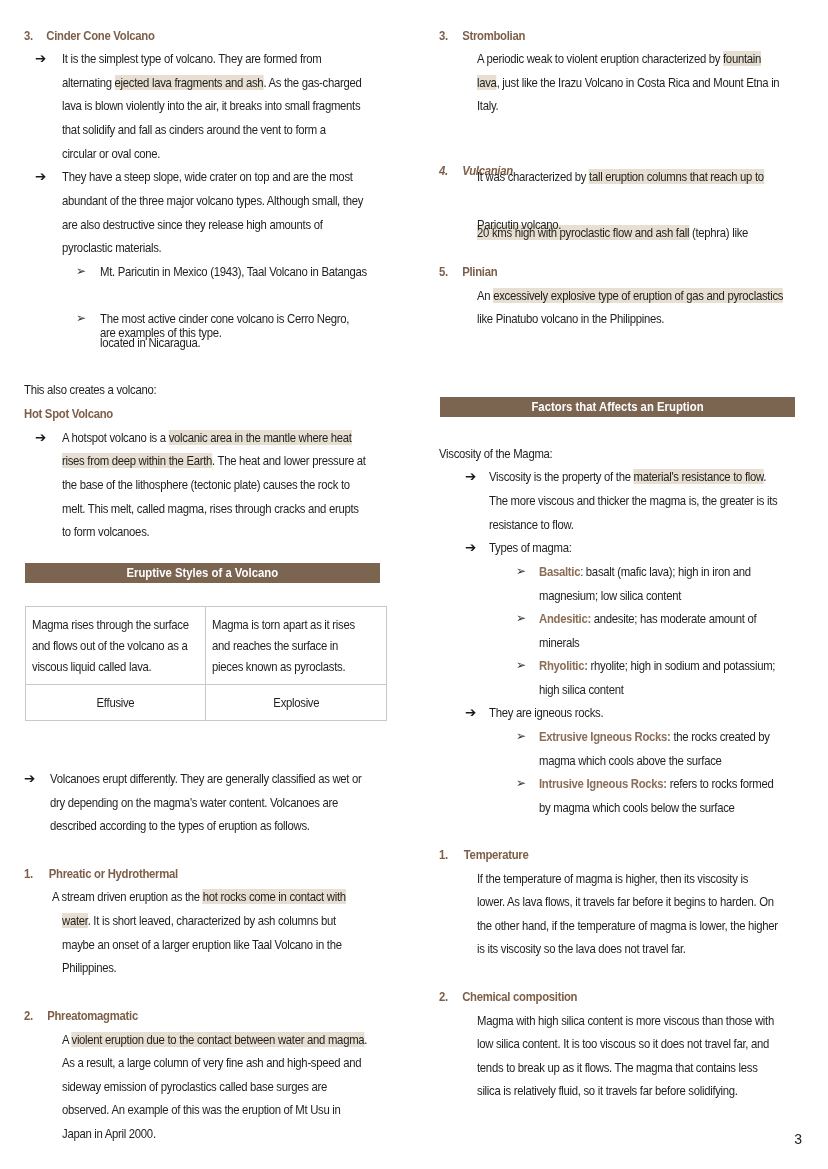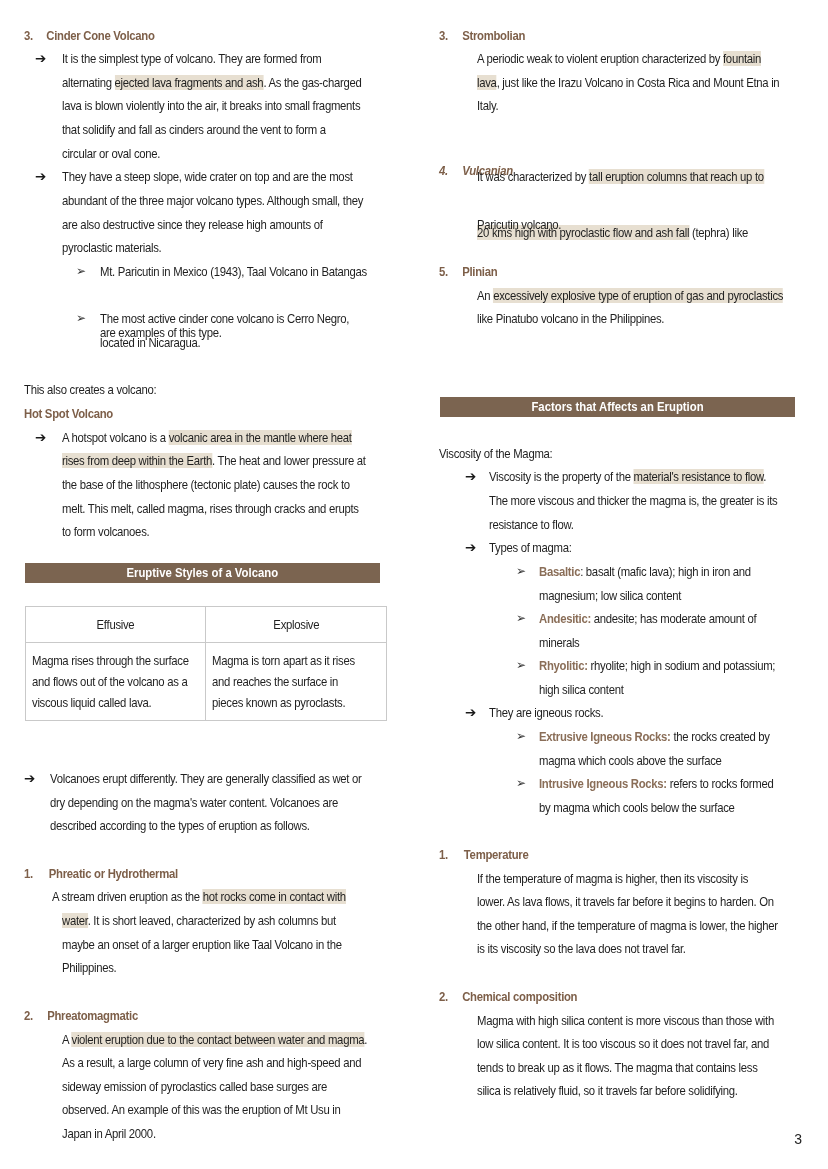--- a/index.html
+++ b/index.html
@@ -104,35 +104,35 @@
 
   <div class="banner" style="top:539px;left:1px;width:355px;"><span>Eruptive Styles of a Volcano</span></div>
 
   <table class="styles" style="top:582px;left:1px;width:361px;">
     <colgroup>
         <col style="width:180px">
         <col style="width:181px">
       </colgroup>
     <tbody>
         <tr>
-      <td class="head"><span class="cond" style="transform-origin:center;">Effusive</span></td>
-      <td class="head"><span class="cond" style="transform-origin:center;">Explosive</span></td>
-    </tr>
-    <tr>
       <td class="body">
         <div><span class="cond">Magma rises through the surface</span></div>
         <div><span class="cond">and flows out of the volcano as a</span></div>
         <div><span class="cond">viscous liquid called lava.</span></div>
       </td>
       <td class="body">
         <div><span class="cond">Magma is torn apart as it rises</span></div>
         <div><span class="cond">and reaches the surface in</span></div>
         <div><span class="cond">pieces known as pyroclasts.</span></div>
       </td>
     </tr>
+    <tr>
+      <td class="head"><span class="cond" style="transform-origin:center;">Effusive</span></td>
+      <td class="head"><span class="cond" style="transform-origin:center;">Explosive</span></td>
+    </tr>
   </tbody>
     </table>
 
   <span class="arrow t" style="top:743px;left:0px;">➔</span>
   <div class="row t" style="top:743px;left:26px;"><span class="cond">Volcanoes erupt differently. They are generally classified as wet or</span></div>
   <div class="row t" style="top:767px;left:26px;"><span class="cond">dry depending on the magma's water content. Volcanoes are</span></div>
   <div class="row t" style="top:790px;left:26px;"><span class="cond">described according to the types of eruption as follows.</span></div>
 
   <div class="row t" style="top:838px;">
     <span class="cond"><span class="num-head">1.</span><span style="display:inline-block;width:19px;"></span><span class="brown">Phreatic or Hydrothermal</span></span>

